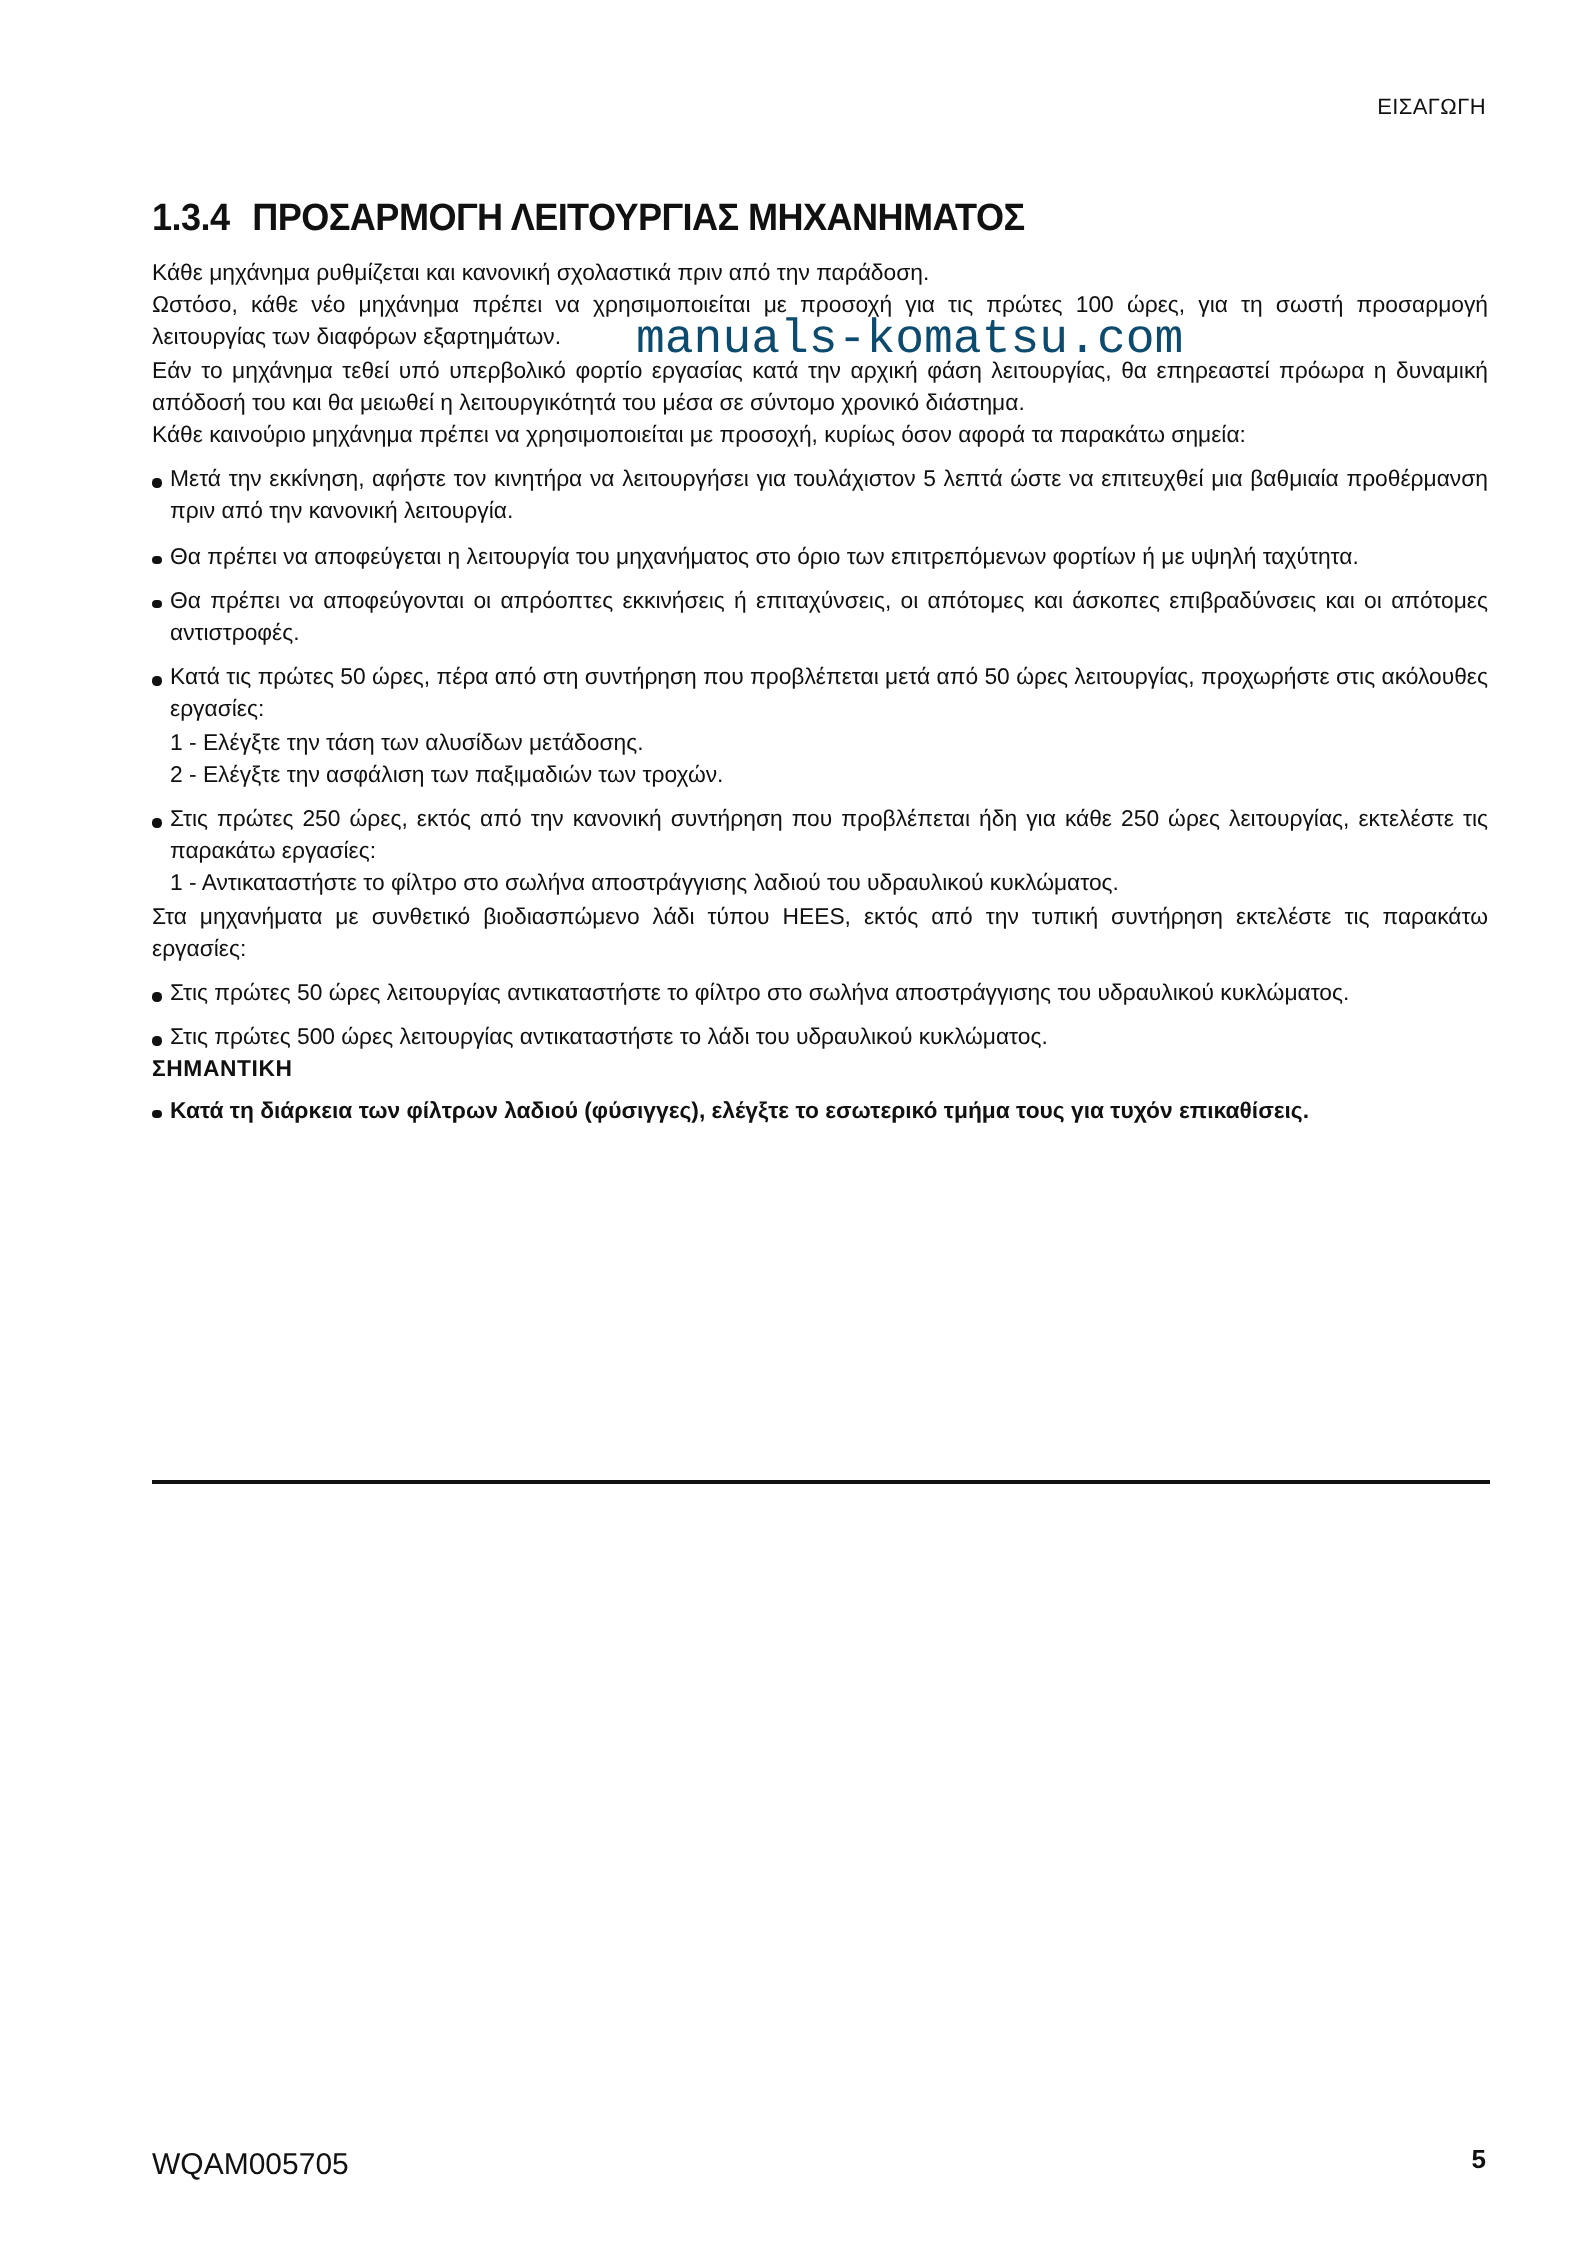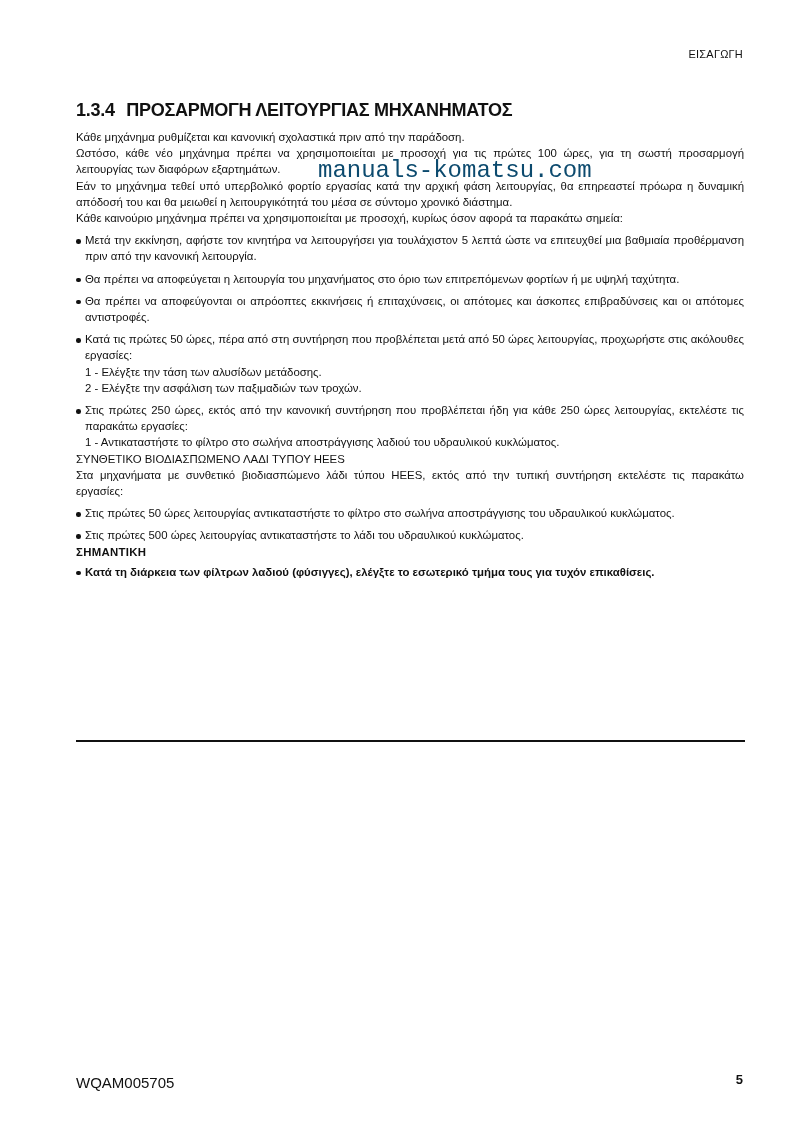--- a/index.html
+++ b/index.html
@@ -78,21 +78,20 @@
       <span>Κατά τις πρώτες 50 ώρες, πέρα από στη συντήρηση που προβλέπεται μετά από 50 ώρες λειτουργίας, προχωρήστε στις ακόλουθες εργασίες:</span>
       <span class="sub-item">1 - Ελέγξτε την τάση των αλυσίδων μετάδοσης.</span>
       <span class="sub-item">2 - Ελέγξτε την ασφάλιση των παξιμαδιών των τροχών.</span>
     </li>
     <li>
       <span>Στις πρώτες 250 ώρες, εκτός από την κανονική συντήρηση που προβλέπεται ήδη για κάθε 250 ώρες λειτουργίας, εκτελέστε τις παρακάτω εργασίες:</span>
       <span class="sub-item">1 - Αντικαταστήστε το φίλτρο στο σωλήνα αποστράγγισης λαδιού του υδραυλικού κυκλώματος.</span>
     </li>
   </ul>
 
-  <p class="subheading">ΣΥΝΘΕΤΙΚΟ ΒΙΟΔΙΑΣΠΩΜΕΝΟ ΛΑΔΙ ΤΥΠΟΥ HEES</p>
   <p class="para-after-sub">Στα μηχανήματα με συνθετικό βιοδιασπώμενο λάδι τύπου HEES, εκτός από την τυπική συντήρηση εκτελέστε τις παρακάτω εργασίες:</p>
   <ul class="bullets">
     <li><span>Στις πρώτες 50 ώρες λειτουργίας αντικαταστήστε το φίλτρο στο σωλήνα αποστράγγισης του υδραυλικού κυκλώματος.</span></li>
     <li><span>Στις πρώτες 500 ώρες λειτουργίας αντικαταστήστε το λάδι του υδραυλικού κυκλώματος.</span></li>
   </ul>
 
   <div class="important">
     <p class="important-title">ΣΗΜΑΝΤΙΚΗ</p>
     <ul class="bullets">
       <li>

